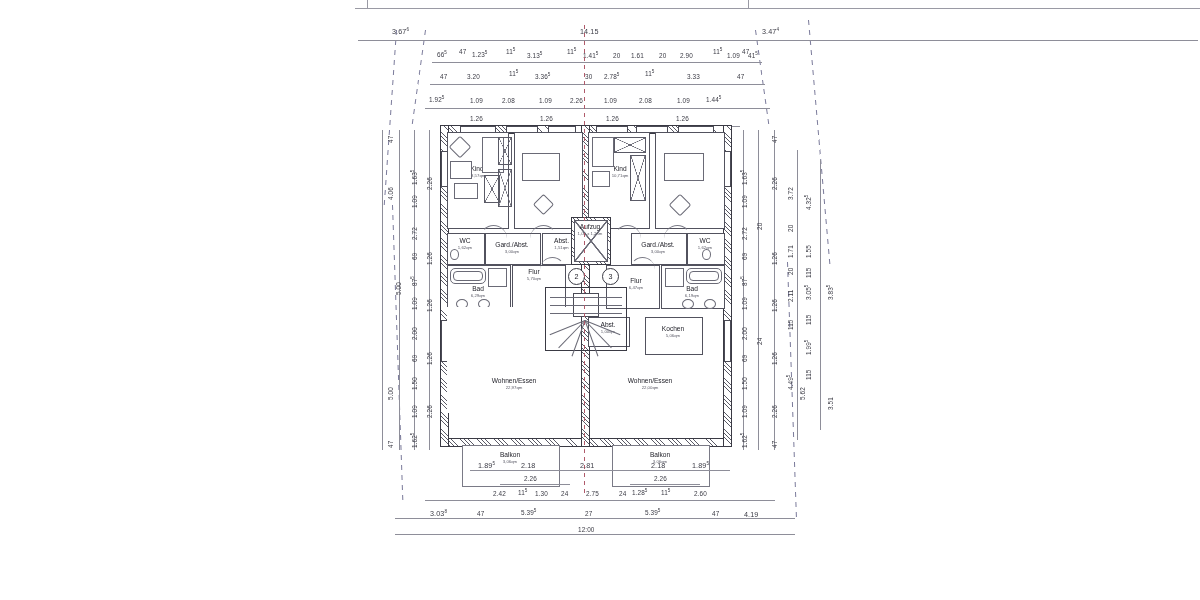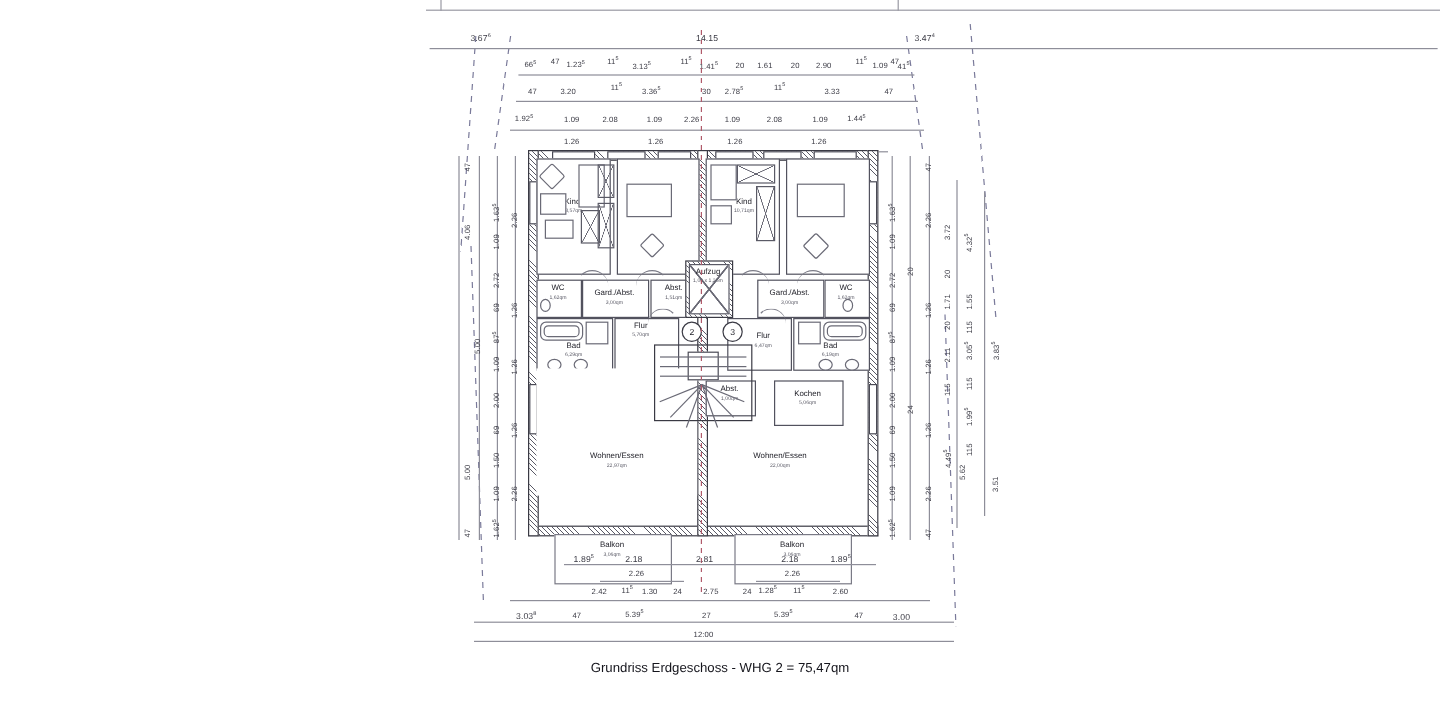--- a/index.html
+++ b/index.html
@@ -423,21 +423,20 @@
   <div class="dim" style="left:632px;top:490px;">1.28<sup>5</sup></div>
   <div class="dim" style="left:661px;top:490px;">11<sup>5</sup></div>
   <div class="dim" style="left:694px;top:491px;">2.60</div>
 
   <div class="dim big" style="left:430px;top:510px;">3.03<sup>8</sup></div>
   <div class="dim" style="left:477px;top:511px;">47</div>
   <div class="dim" style="left:521px;top:510px;">5.39<sup>5</sup></div>
   <div class="dim" style="left:585px;top:511px;">27</div>
   <div class="dim" style="left:645px;top:510px;">5.39<sup>5</sup></div>
   <div class="dim" style="left:712px;top:511px;">47</div>
-  <div class="dim big" style="left:744px;top:511px;">3.00</div>
+  <div class="dim big" style="left:744px;top:511px;">4.19</div>
 
   <div class="dim" style="left:578px;top:527px;">12:00</div>
 
   <div class="title" style="left:0;top:550px;width:1200px;text-align:center;">
-    <div>Grundriss Erdgeschoss - WHG 2 = 75,47qm</div>
   </div>
 
 </div>
 
 </body></html>

